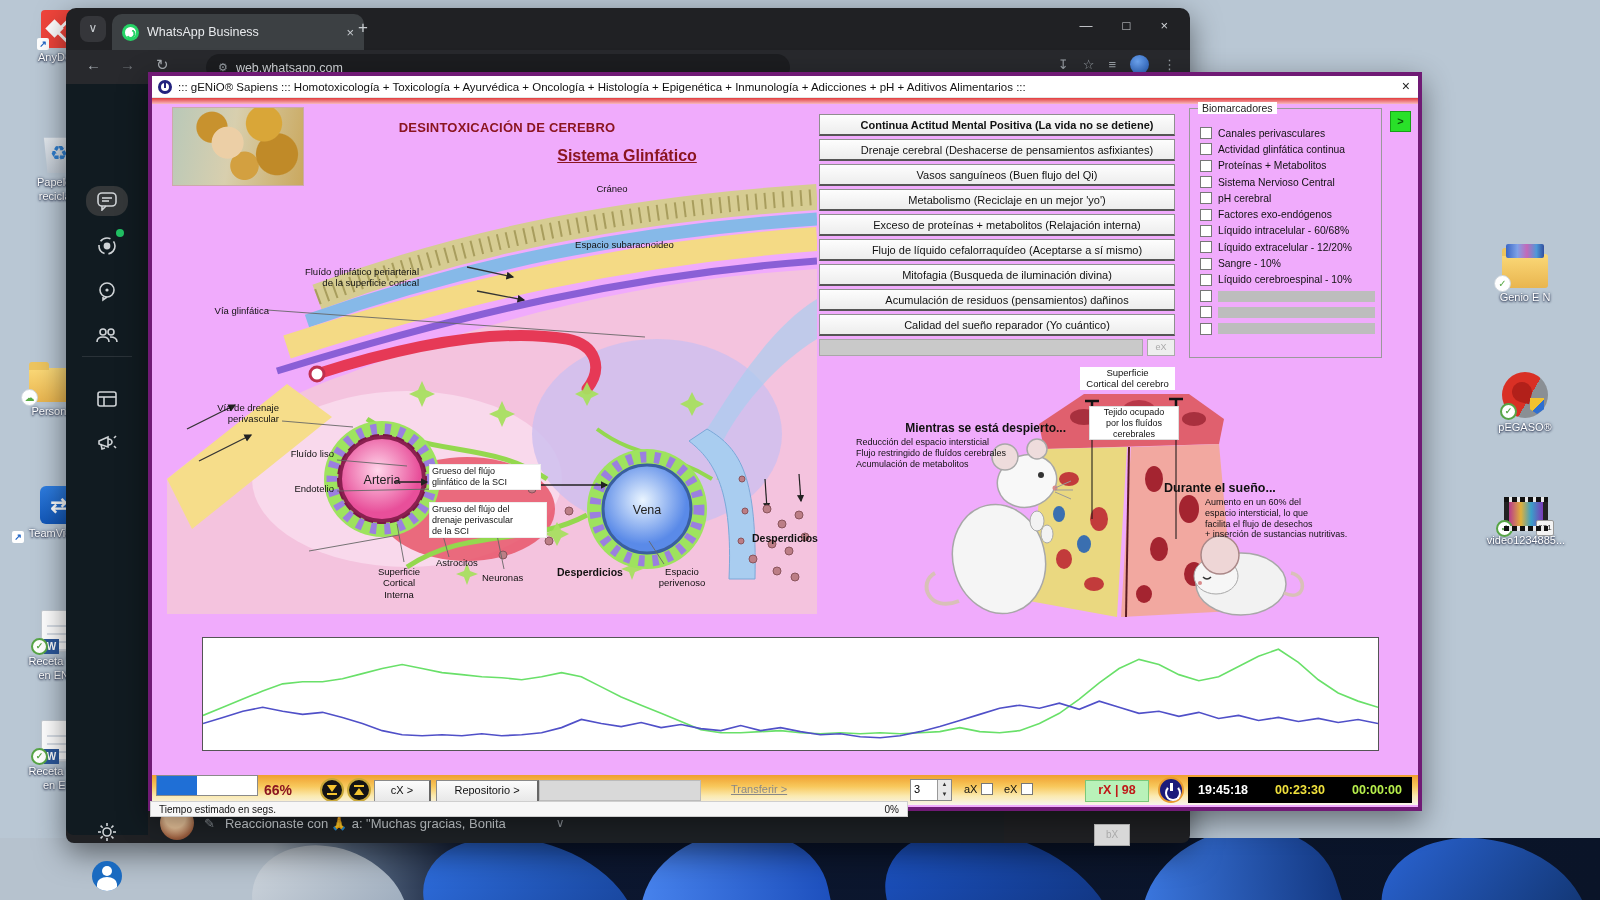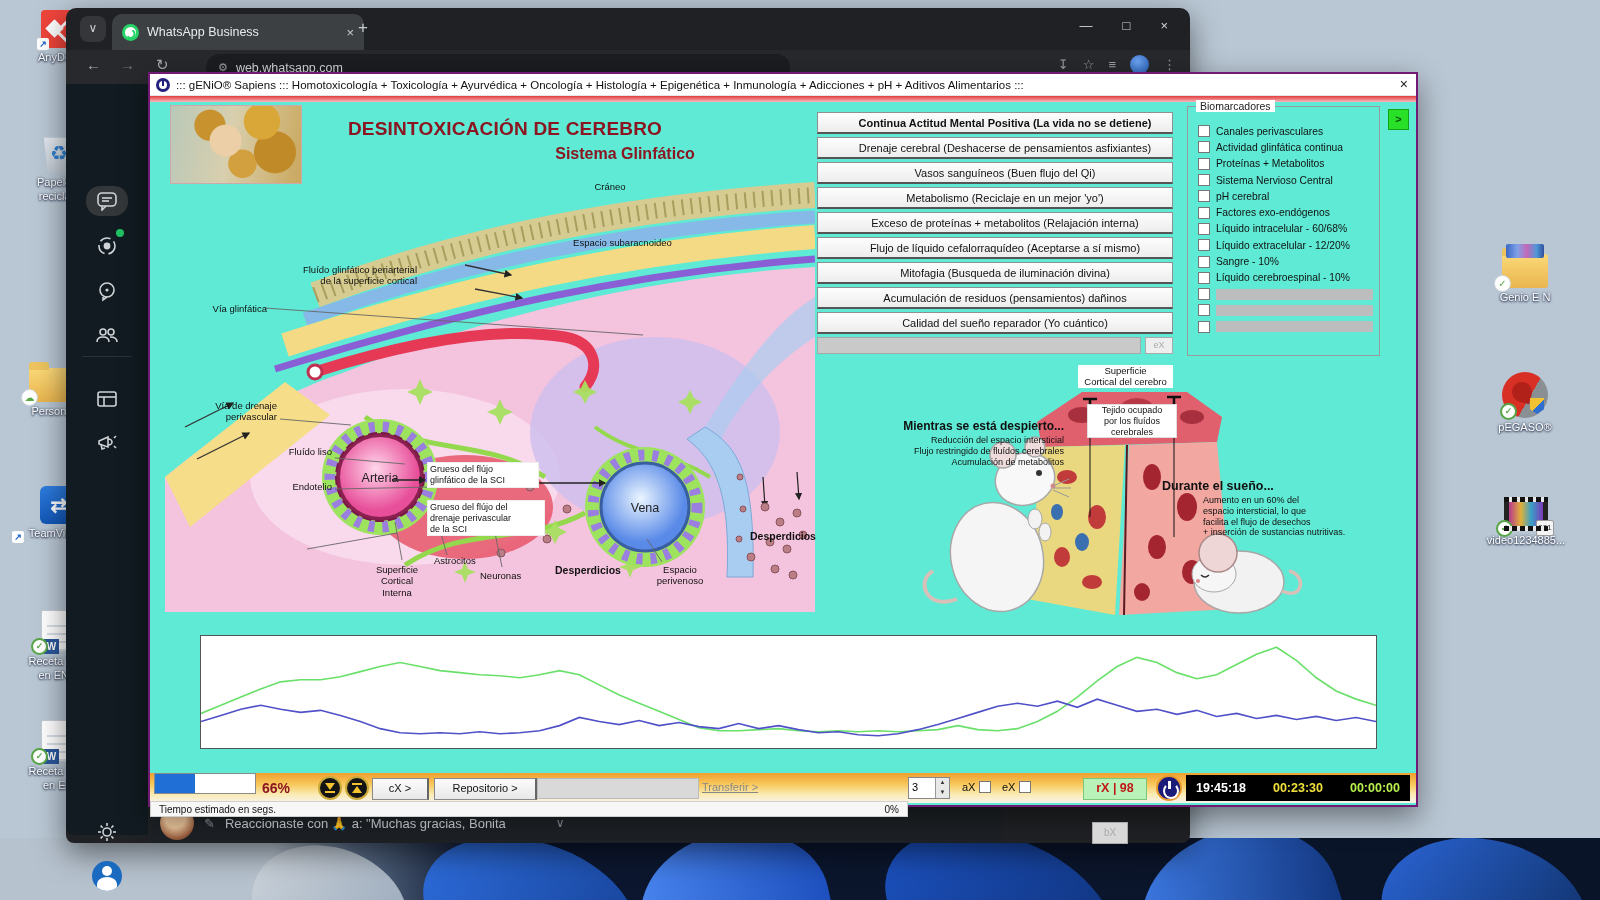--- a/index.html
+++ b/index.html
@@ -77,39 +77,39 @@
   .sb-avatar{width:30px;height:30px;border-radius:50%;background:#1a6ac0;position:relative;overflow:hidden;}
   .sb-avatar:before{content:"";position:absolute;left:10px;top:5px;width:10px;height:10px;border-radius:50%;background:#fff;}
   .sb-avatar:after{content:"";position:absolute;left:5px;top:16px;width:20px;height:14px;border-radius:50% 50% 0 0;background:#fff;}
   .chatrow{position:absolute;left:84px;top:795px;width:844px;height:40px;background:#1d2125;display:flex;align-items:center;gap:10px;padding-left:10px;overflow:hidden;}
   .chat-avatar{width:34px;height:34px;border-radius:50%;flex:none;
     background:radial-gradient(circle at 45% 35%,#e8c39a 35%,#9c5f3f 70%,#4a2c22);}
   .chat-pencil{color:#8a9096;font-size:13px;}
   .chat-txt{color:#c9ced2;font-size:13px;white-space:nowrap;}
   .chat-chevron{color:#8a9096;font-size:12px;margin-left:40px;}
   
-  #app{position:absolute;left:148px;top:72px;width:1266px;height:731px;background:#5eead4;
-    border:2px solid #701a75;box-shadow:0 10px 28px rgba(0,0,0,.45);}
+  #app{position:absolute;left:148px;top:72px;width:1266px;height:731px;background:#f0abfc;
+    border:4px solid #701a75;box-shadow:0 10px 28px rgba(0,0,0,.45);}
   .titlebar{position:absolute;left:0;top:0;width:100%;height:22px;background:#fff;border-bottom:1px solid #e6e6e6;
     display:flex;align-items:center;gap:6px;padding-left:6px;box-sizing:border-box;}
   .app-logo{width:14px;height:14px;border-radius:50%;border:3px solid #22227e;background:#fff;position:relative;flex:none;box-sizing:border-box;}
   .app-logo:before{content:"";position:absolute;left:3px;top:-1px;width:2px;height:6px;background:#22227e;}
   .apptitle{font-size:11.5px;color:#111;white-space:nowrap;overflow:hidden;}
   .app-close{position:absolute;right:8px;top:2px;font-size:14px;color:#222;}
   .redstrip{position:absolute;left:0;top:22px;width:100%;height:6px;background:linear-gradient(#e23c3c,#f8b9c0);}
   .venus{position:absolute;left:20px;top:31px;width:130px;height:77px;border:1px solid #caa;
     background:
       radial-gradient(circle at 42% 45%,#eccfa6 0 18%,rgba(0,0,0,0) 19%),
       radial-gradient(circle at 30% 25%,#c8922e 0 14%,rgba(0,0,0,0) 15%),
       radial-gradient(circle at 70% 20%,#d9a638 0 16%,rgba(0,0,0,0) 17%),
       radial-gradient(circle at 80% 60%,#c08a28 0 18%,rgba(0,0,0,0) 19%),
       radial-gradient(circle at 55% 75%,#d3a040 0 15%,rgba(0,0,0,0) 16%),
       linear-gradient(100deg,#b9c8b8,#d8cfae 45%,#caa85e);}
-  .h1{position:absolute;left:190px;top:44px;width:330px;text-align:center;font-size:19px;font-weight:bold;color:#8b1520;letter-spacing:.2px;}
-  .h2{position:absolute;left:330px;top:71px;width:290px;text-align:center;font-size:16px;font-weight:bold;color:#8b1520;}
+  .h1{position:absolute;left:190px;top:44px;width:330px;text-align:center;font-size:13px;font-weight:bold;color:#8b1520;letter-spacing:.2px;}
+  .h2{position:absolute;left:330px;top:71px;width:290px;text-align:center;font-size:16px;font-weight:bold;color:#8b1520;text-decoration:underline;}
   .dlabel{position:absolute;font-size:9.5px;color:#111;line-height:1.2;white-space:pre-line;}
   .dlabel.b{font-weight:bold;font-size:10.5px;}
   .dlabel.box{background:#fff;border:1px solid #eee;padding:1px 2px;}
   .abtn-col{position:absolute;left:667px;top:38px;width:356px;display:flex;flex-direction:column;gap:3px;}
   .abtn{height:19px;background:linear-gradient(#fdfdfd,#ededed);border:1px solid #8f8f8f;border-bottom:2px solid #555;
     font-size:11px;color:#111;display:flex;align-items:center;justify-content:center;white-space:nowrap;padding-left:20px;}
   .abtn.bold{font-weight:bold;}
   .exrow{position:absolute;left:667px;top:263px;width:356px;display:flex;gap:4px;}
   .exbar{flex:1;height:15px;background:#c9c9c9;border:1px solid #a8a8a8;}
   .exbtn{width:26px;height:15px;background:#eee;border:1px solid #aaa;font-size:9px;color:#aaa;text-align:center;line-height:15px;}
@@ -131,21 +131,21 @@
   .progress .fill{width:40%;height:100%;background:#1f6fd6;}
   .pct{left:112px;top:7px;font-size:14px;font-weight:bold;color:#8b1520;position:absolute;}
   .circbtn{position:absolute;width:24px;height:24px;top:3px;border-radius:50%;background:#141414;border:2px solid #caa93a;
     display:flex;flex-direction:column;align-items:center;justify-content:center;gap:1px;box-sizing:border-box;}
   .tri-d{width:0;height:0;border-left:5px solid transparent;border-right:5px solid transparent;border-top:7px solid #f4c430;}
   .tri-u{width:0;height:0;border-left:5px solid transparent;border-right:5px solid transparent;border-bottom:7px solid #f4c430;}
   .bar-y{width:10px;height:2px;background:#f4c430;}
   .tbtn{position:absolute;top:5px;height:20px;background:linear-gradient(#fcfcfc,#e8e8e8);border:1px solid #8a8a8a;
     border-right:2px solid #666;font-size:11px;color:#111;text-align:center;line-height:19px;}
   .graybar{position:absolute;left:387px;top:5px;width:160px;height:19px;background:#d9d9d9;border:1px solid #bbb;}
-  .translink{position:absolute;left:552px;top:8px;font-size:11px;color:#888;text-decoration:underline;}
+  .translink{position:absolute;left:579px;top:8px;font-size:11px;color:#888;text-decoration:underline;}
   .txlabel{position:absolute;left:740px;top:8px;font-size:11px;color:#111;margin-left:24px;}
   .txspin{position:absolute;left:758px;top:4px;width:40px;height:20px;background:#fff;border:1px solid #888;display:flex;}
   .txspin .val{flex:1;font-size:11px;padding:3px 0 0 3px;}
   .txspin .arrows{width:13px;display:flex;flex-direction:column;border-left:1px solid #999;}
   .txspin .arrows span{flex:1;font-size:6px;line-height:9px;text-align:center;background:#e8e8e8;color:#333;}
   .cklabel{position:absolute;top:8px;font-size:11px;color:#111;display:flex;gap:4px;align-items:center;}
   .cklabel .cb{margin-top:-1px;}
   .bxbtn{position:absolute;left:942px;top:5px;width:34px;height:20px;background:#d8d8d8;border:1px solid #aaa;
     color:#aaa;font-size:10px;text-align:center;line-height:19px;margin-top:44px;}
   .rxbadge{position:absolute;left:933px;top:5px;width:62px;height:20px;background:#b9f2b9;border:1px solid #7ac87a;
@@ -605,21 +605,21 @@
       <circle cx="311" cy="214" r="2" fill="#d98a8a"></circle>
       <path d="M395,224 C416,234 420,208 402,204" stroke="#d8c0b8" stroke-width="3.5" fill="none"></path>
     </g>
   </svg>
   <div class="dlabel" style="left:928px;top:291px;width:95px;text-align:center;background:#fff;">Superficie
 Cortical del cerebro</div>
   <div class="dlabel" style="left:937px;top:330px;width:88px;text-align:center;background:#fff;border:1px solid #ddd;font-size:9px;">Tejido ocupado
 por los fluídos
 cerebrales</div>
   <div class="dlabel b" style="left:742px;top:345px;width:172px;text-align:right;font-size:12px;">Mientras se está despierto...</div>
-  <div class="dlabel" style="left:704px;top:361px;width:210px;text-align:right;font-size:9px;">Reducción del espacio intersticial
+  <div class="dlabel" style="left:704px;top:361px;width:210px;text-align:left;font-size:9px;">Reducción del espacio intersticial
 Flujo restringido de fluídos cerebrales
 Acumulación de metabolitos</div>
   <div class="dlabel b" style="left:1012px;top:405px;width:160px;font-size:12.5px;">Durante el sueño...</div>
   <div class="dlabel" style="left:1012px;top:421px;width:165px;font-size:9px;margin-left:41px;">Aumento en un 60% del
 espacio intersticial, lo que
 facilita el flujo de desechos
 + inserción de sustancias nutritivas.</div>
 
   <div class="chartbox">
     <svg viewBox="0 0 1173 110" preserveAspectRatio="none">

